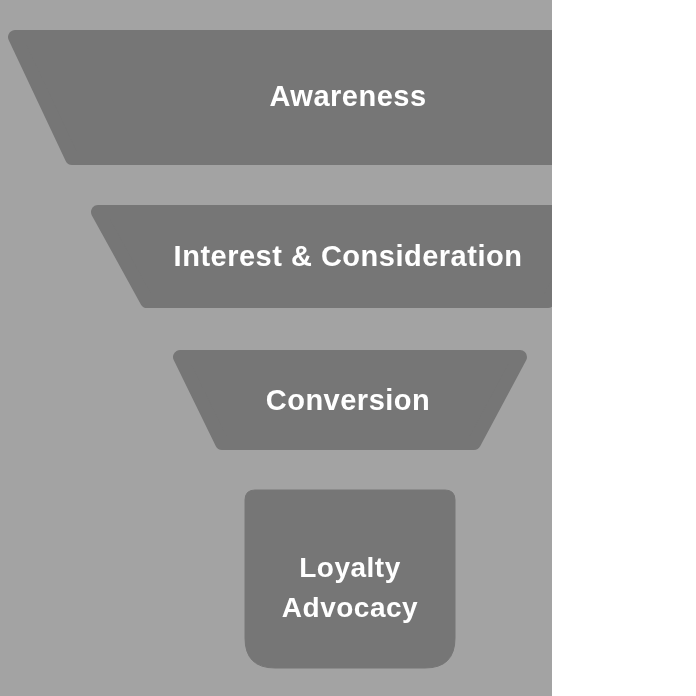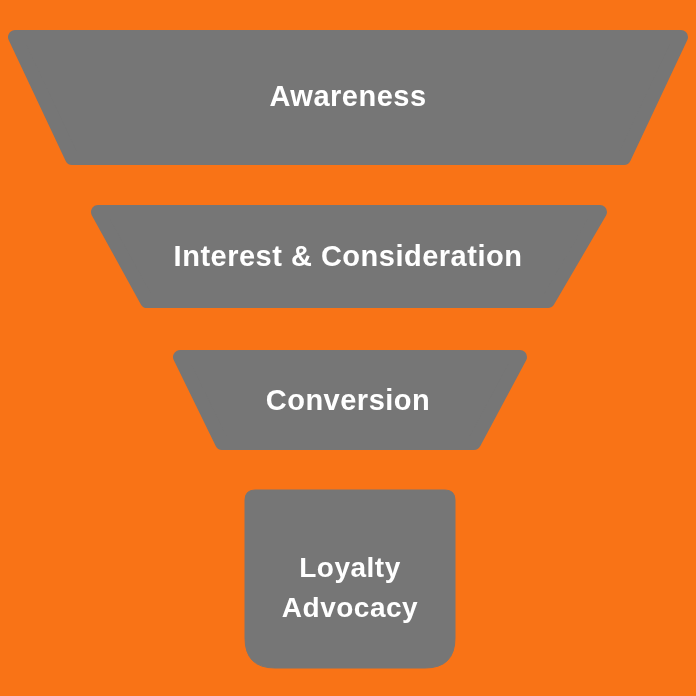--- a/index.html
+++ b/index.html
@@ -2,23 +2,23 @@
 <html><head>
 <meta charset="utf-8">
 <style>
   html, body {
     margin: 0;
     padding: 0;
     background: #ffffff;
   }
   .canvas {
     position: relative;
-    width: 696px;
+    width: 552px;
     height: 696px;
-    background: #f97316;
+    background: #a3a3a3;
     overflow: hidden;
     font-family: "Liberation Sans", sans-serif;
   }
   svg {
     display: block;
   }
   .stage-label {
     font-family: "Liberation Sans", sans-serif;
     font-weight: 700;
     letter-spacing: 0.5px;

